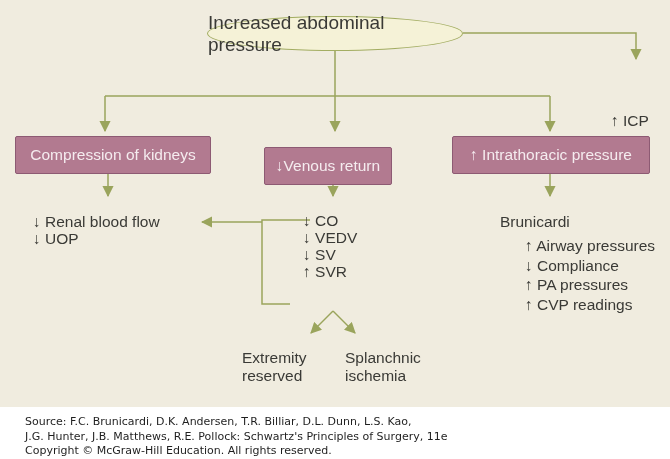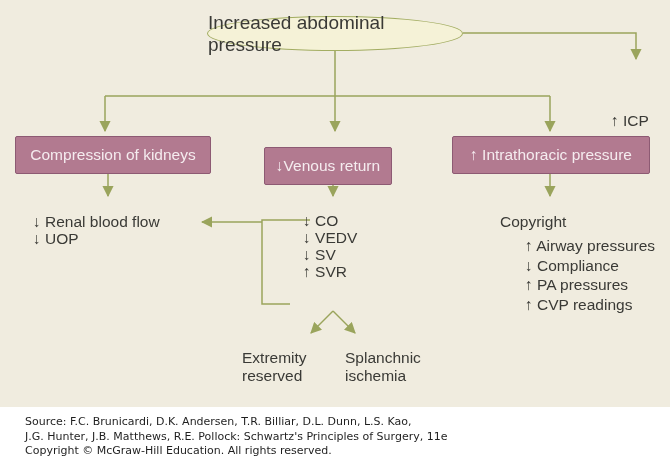--- a/index.html
+++ b/index.html
@@ -89,21 +89,21 @@
       <div>↓ UOP</div>
     </div>
 
     <div id="venous-effects" class="txt list">
       <div>↓ CO</div>
       <div>↓ VEDV</div>
       <div>↓ SV</div>
       <div>↑ SVR</div>
     </div>
 
-    <div id="hypoxemia" class="txt">Copyright</div>
+    <div id="hypoxemia" class="txt">Brunicardi</div>
 
     <div id="intrathoracic-effects" class="txt list2">
       <div>↑ Airway pressures</div>
       <div>↓ Compliance</div>
       <div>↑ PA pressures</div>
       <div>↑ CVP readings</div>
     </div>
 
     <div id="outcome-extremity" class="txt outcome">Extremity
 reserved</div>

